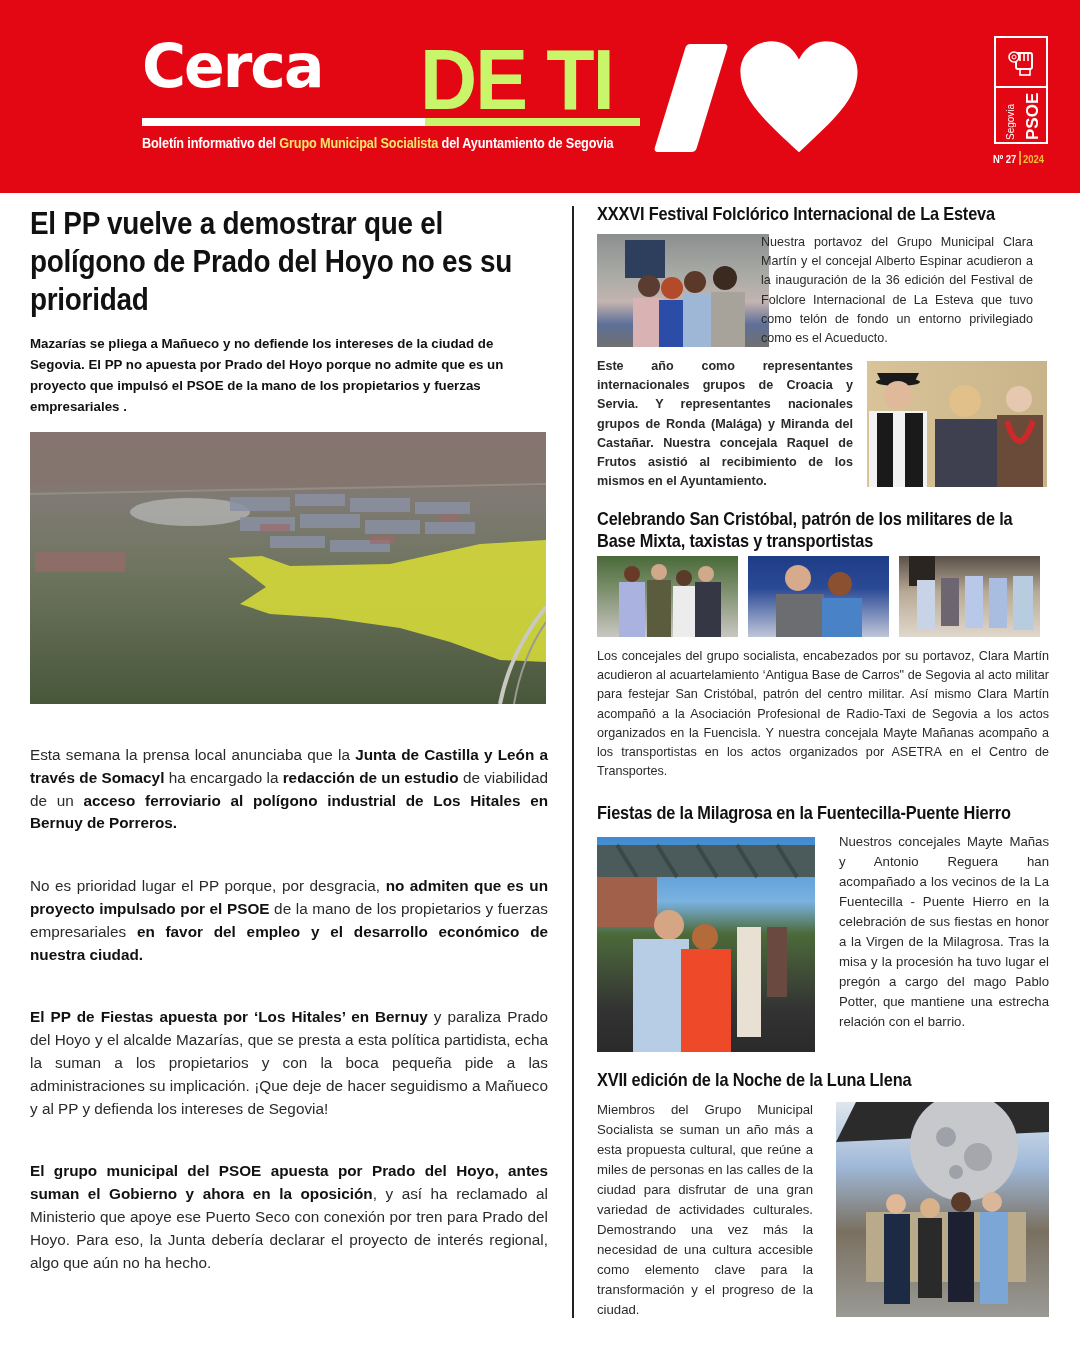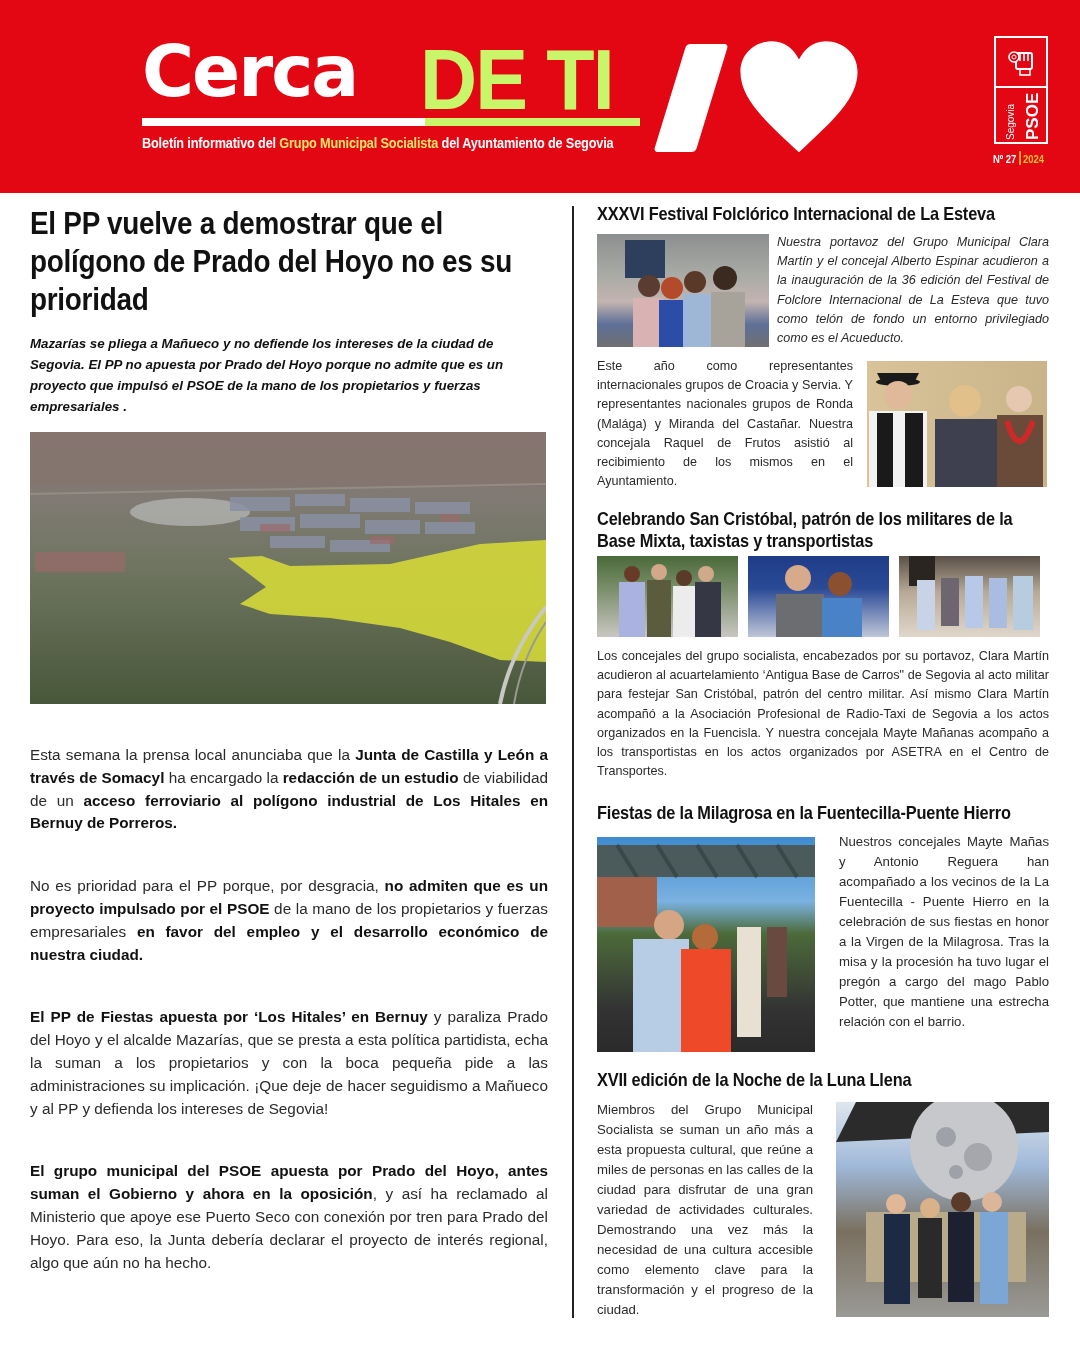--- a/index.html
+++ b/index.html
@@ -3,41 +3,41 @@
 <meta charset="utf-8">
 <style>
   * { box-sizing: border-box; margin: 0; padding: 0; }
   html, body { width: 1080px; height: 1348px; background: #ffffff; overflow: hidden; }
   body { font-family: "Liberation Sans", sans-serif; color: #222; position: relative; }
 
   
   .header { position: absolute; left: 0; top: 0; width: 1080px; height: 193px; background: #e30613; }
   .brand { position: absolute; left: 142px; top: 30px; }
   .brand-title { position: absolute; left: 0; top: 0; white-space: nowrap; font-family: "DejaVu Sans", sans-serif; font-weight: bold; line-height: 1; }
-  .cerca { position: absolute; left: 0; top: 6px; font-size: 71px; color: #ffffff; letter-spacing: -2px; }
+  .cerca { position: absolute; left: 0; top: 6px; font-size: 60px; color: #ffffff; letter-spacing: -2px; }
   .deti  { position: absolute; left: 278px; top: 6px; font-size: 86px; color: #c8f56a; letter-spacing: -2px; font-family: "Liberation Sans", sans-serif; transform: scaleX(0.92); transform-origin: left; }
   .bar-white { position: absolute; left: 0; top: 88px; width: 283px; height: 8px; background: #fff; }
   .bar-green { position: absolute; left: 283px; top: 88px; width: 215px; height: 8px; background: #c8f56a; }
   .subtitle { position: absolute; left: 0; top: 104px; width: 500px; font-size: 15.5px; font-weight: bold; color: #fff; white-space: nowrap; transform: scaleX(0.82); transform-origin: left; letter-spacing: -0.2px; }
   .subtitle .hl { color: #f3e46b; }
   .slash { position: absolute; left: 670px; top: 44px; width: 42px; height: 108px; background: #fff; transform: skewX(-17deg); border-radius: 4px; }
   .heart { position: absolute; left: 738px; top: 40px; width: 122px; height: 116px; }
   .logo-box { position: absolute; left: 994px; top: 36px; width: 54px; height: 108px; border: 2px solid #fff; }
   .logo-top { position: absolute; left: 0; top: 0; width: 50px; height: 50px; border-bottom: 2px solid #fff; display: flex; align-items: center; justify-content: center; }
   .logo-bottom { position: absolute; left: 0; top: 52px; width: 50px; height: 52px; }
   .logo-psoe { position: absolute; left: 27px; top: 50px; transform: rotate(-90deg); transform-origin: left top; font-size: 17px; font-weight: bold; color: #fff; white-space: nowrap; }
   .logo-seg { position: absolute; left: 9px; top: 50px; transform: rotate(-90deg); transform-origin: left top; font-size: 10px; color: #fff; white-space: nowrap; }
   .issue { position: absolute; left: 993px; top: 151px; font-size: 11.5px; font-weight: bold; color: #fff; white-space: nowrap; transform: scaleX(0.82); transform-origin: left; }
   .issue .sep { display: inline-block; width: 2px; height: 14px; background: #f3c23a; vertical-align: -2px; margin: 0 3px; }
   .issue .yr { color: #f3c23a; }
 
   
   .left { position: absolute; left: 30px; top: 205px; width: 518px; }
   .main-title { font-family: "Liberation Sans", sans-serif; font-weight: bold; font-size: 31px; line-height: 38px; color: #111; transform: scaleX(0.9); transform-origin: left; width: 575px; letter-spacing: -0.3px; }
-  .lead { margin-top: 14px; font-size: 13.3px; line-height: 21px; font-style: italic; font-weight: bold; color: #111; }
+  .lead { margin-top: 14px; font-size: 13.3px; line-height: 21px; font-weight: bold; color: #111; }
   .aerial { margin-top: 15px; width: 516px; height: 272px; position: relative; overflow: hidden; background: linear-gradient(180deg,#8b7a74 0%, #7d7571 18%, #77776e 30%, #6e7561 45%, #5a6a48 65%, #4b5a3c 100%); }
   .body-text { margin-top: 15px; font-size: 15.3px; line-height: 22.8px; color: #2a2a2a; text-align: justify; }
   .body-text p { margin-bottom: 22.8px; margin-top: 40px; }
   .body-text b { color: #111; }
 
   .col-divider { position: absolute; left: 572px; top: 206px; width: 2px; height: 1112px; background: #222; }
 
   
   .right { position: absolute; left: 597px; top: 203px; width: 452px; }
   .sec-title { font-family: "Liberation Sans", sans-serif; font-weight: bold; font-size: 19px; line-height: 22px; color: #111; transform: scaleX(0.86); transform-origin: left; width: 530px; letter-spacing: -0.2px; }
@@ -119,21 +119,21 @@
           <rect x="410" y="82" width="20" height="8"></rect>
         <rect x="5" y="120" width="90" height="20"></rect>
       </g>
       <path d="M198 126 L 232 124 L 260 134 L 360 132 L 450 112 L 516 108 L 516 230 L 470 228 L 420 210 L 370 196 L 300 186 L 240 182 L 210 172 L 236 155 Z" fill="#d4d83a" opacity="0.9"></path>
       <path d="M470 272 Q 480 220 516 175" stroke="#c9c9c2" stroke-width="4" fill="none"></path>
       <path d="M484 272 Q 492 225 516 190" stroke="#9a9a94" stroke-width="2" fill="none"></path>
     </svg>
   </div>
   <div class="body-text" id="main-body">
       <p><span>Esta semana la prensa local anunciaba que la </span><b>Junta de Castilla y León a través de Somacyl</b><span> ha encargado la </span><b>redacción de un estudio</b><span> de viabilidad de un </span><b>acceso ferroviario al polígono industrial de Los Hitales en Bernuy de Porreros.</b></p>
-      <p><span>No es prioridad para el PP porque, por desgracia, </span><b>no admiten que es un proyecto impulsado por el PSOE</b><span> de la mano de los propietarios y fuerzas empresariales </span><b>en favor del empleo y el desarrollo económico de nuestra ciudad.</b></p>
+      <p><span>No es prioridad lugar el PP porque, por desgracia, </span><b>no admiten que es un proyecto impulsado por el PSOE</b><span> de la mano de los propietarios y fuerzas empresariales </span><b>en favor del empleo y el desarrollo económico de nuestra ciudad.</b></p>
       <p><b>El PP de Fiestas apuesta por ‘Los Hitales’ en Bernuy</b><span> y paraliza Prado del Hoyo y el alcalde Mazarías, que se presta a esta política partidista, echa la suman a los propietarios y con la boca pequeña pide a las administraciones su implicación. ¡Que deje de hacer seguidismo a Mañueco y al PP y defienda los intereses de Segovia!</span></p>
       <p><b>El grupo municipal del PSOE apuesta por Prado del Hoyo, antes suman el Gobierno y ahora en la oposición</b><span>, y así ha reclamado al Ministerio que apoye ese Puerto Seco con conexión por tren para Prado del Hoyo. Para eso, la Junta debería declarar el proyecto de interés regional, algo que aún no ha hecho.</span></p>
     </div>
 </article>
 
 <div class="col-divider"></div>
 
 <aside class="right">
 
   <section>
@@ -144,22 +144,22 @@
           <circle cx="52" cy="52" r="11" fill="#5a3d30"></circle>
           <circle cx="75" cy="54" r="11" fill="#b34a2a"></circle>
           <circle cx="98" cy="48" r="11" fill="#5a3928"></circle>
           <circle cx="128" cy="44" r="12" fill="#3a2a20"></circle>
           <rect x="36" y="64" width="30" height="49" fill="#d9b3b3"></rect>
           <rect x="62" y="66" width="28" height="47" fill="#2b4da8"></rect>
           <rect x="86" y="60" width="30" height="53" fill="#9fb7d6"></rect>
           <rect x="114" y="58" width="34" height="55" fill="#a8a39a"></rect>
         </svg>
     </div>
-    <p class="small-text abs" style="left:180px;top:30px;width:272px;font-style:italic;">Nuestra portavoz del Grupo Municipal Clara Martín y el concejal Alberto Espinar acudieron a la inauguración de la 36 edición del Festival de Folclore Internacional de La Esteva que tuvo como telón de fondo un entorno privilegiado como es el Acueducto.</p>
-    <p class="small-text abs" style="left:0;top:154px;width:256px;">Este año como representantes internacionales grupos de Croacia y Servia. Y representantes nacionales grupos de Ronda (Malága) y Miranda del Castañar. Nuestra concejala Raquel de Frutos asistió al recibimiento de los mismos en el Ayuntamiento.</p>
+    <p class="small-text abs" style="left:164px;top:30px;width:272px;">Nuestra portavoz del Grupo Municipal Clara Martín y el concejal Alberto Espinar acudieron a la inauguración de la 36 edición del Festival de Folclore Internacional de La Esteva que tuvo como telón de fondo un entorno privilegiado como es el Acueducto.</p>
+    <p class="small-text abs" style="left:0;top:154px;width:256px;font-weight:bold;">Este año como representantes internacionales grupos de Croacia y Servia. Y representantes nacionales grupos de Ronda (Malága) y Miranda del Castañar. Nuestra concejala Raquel de Frutos asistió al recibimiento de los mismos en el Ayuntamiento.</p>
     <div class="photo" style="left:270px;top:158px;width:180px;height:126px;background:linear-gradient(90deg,#d9c49a,#c9b48a);">
       <svg width="180" height="126" viewBox="0 0 180 126">
           <path d="M10 12 L 52 12 L 48 20 L 14 20 Z" fill="#1a1a1a"></path>
           <ellipse cx="31" cy="21" rx="22" ry="4" fill="#1a1a1a"></ellipse>
           <circle cx="31" cy="34" r="14" fill="#e0b89a"></circle>
           <rect x="2" y="50" width="58" height="76" fill="#f2f2f2"></rect>
           <rect x="10" y="52" width="16" height="74" fill="#1a1a1a"></rect>
           <rect x="38" y="52" width="18" height="74" fill="#1a1a1a"></rect>
           <circle cx="98" cy="40" r="16" fill="#e2c089"></circle>
           <rect x="68" y="58" width="62" height="68" fill="#3e4050"></rect>

